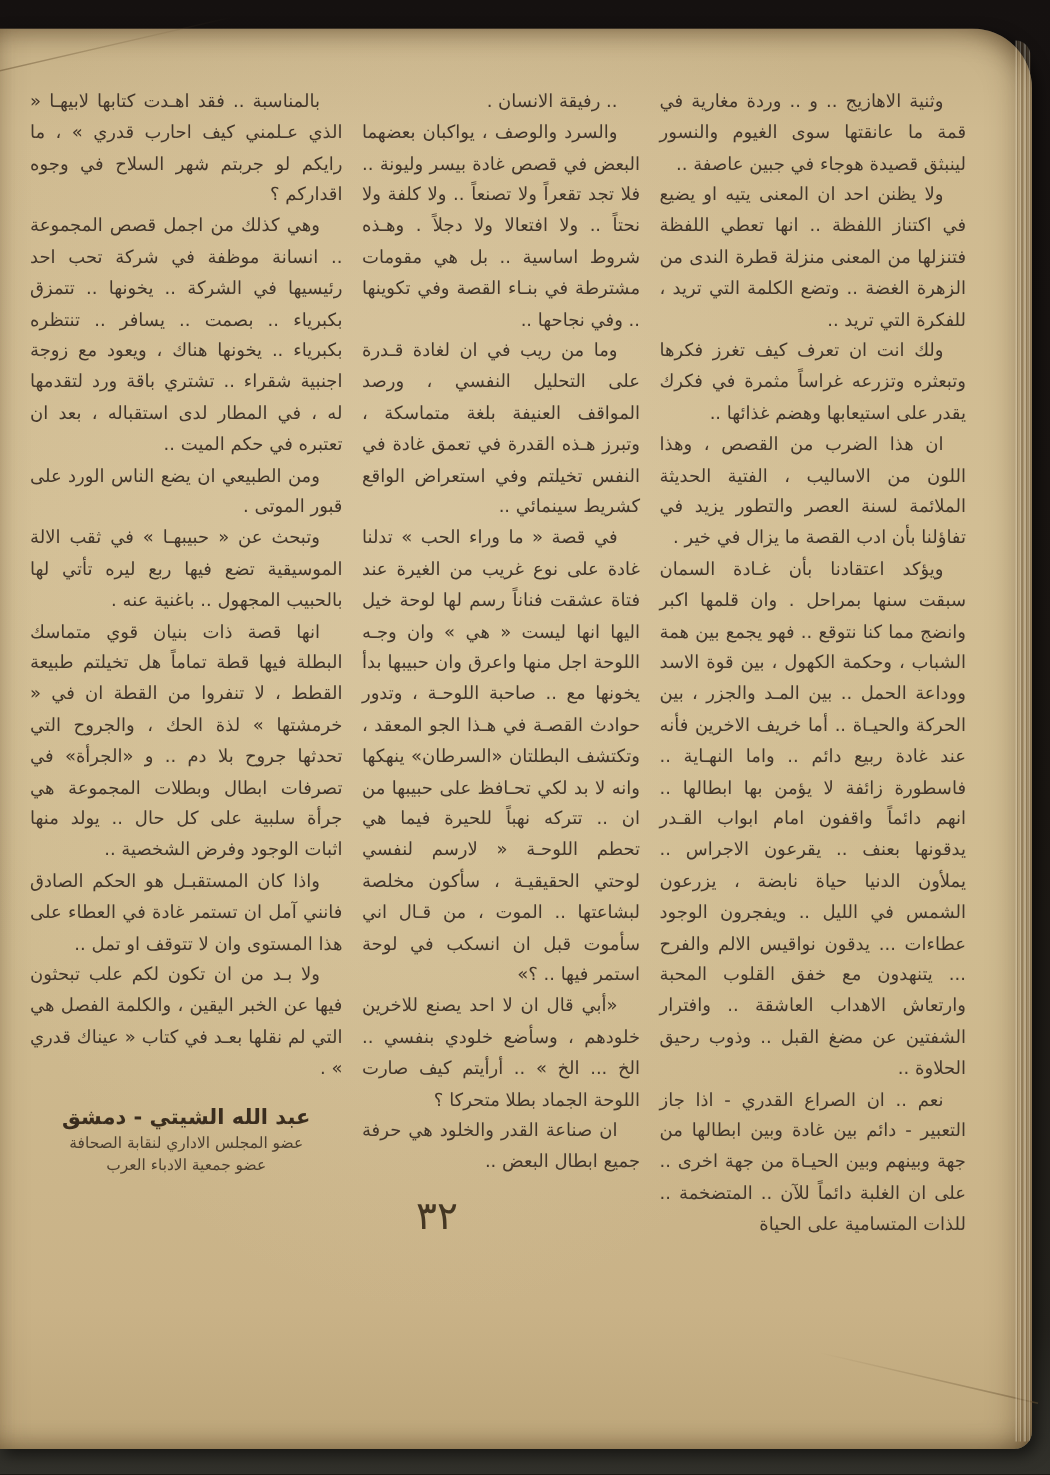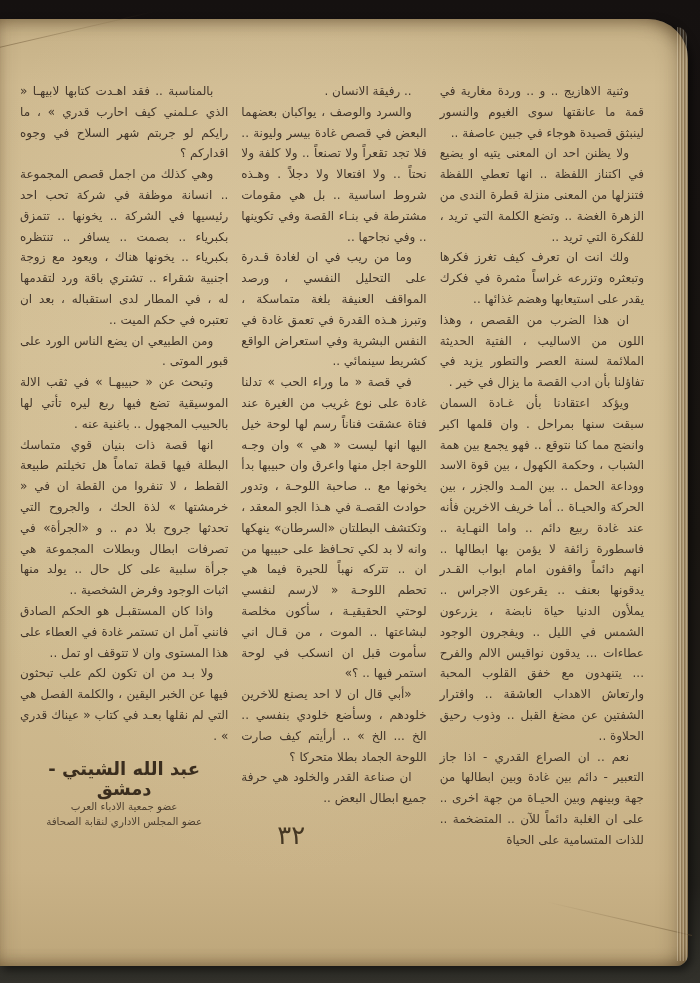--- a/index.html
+++ b/index.html
@@ -51,33 +51,32 @@
   .content{
     position:absolute;top:38px;right:44px;left:20px;
     direction:rtl;display:flex;gap:13px;
     color:#43362a;
     text-rendering:optimizeLegibility;
   }
   .col{
     text-align:justify;
     font-size:12px;line-height:20.8px;
     letter-spacing:0;
-    margin-top:24px;
   }
   .col-right{width:205px;}
   .col-middle{width:186px;}
   .col-left{width:209px;}
   p.para{margin:0;text-indent:15px;}
   .heading{
     font-size:13.6px;font-weight:bold;color:#3a2d1e;
     text-align:center;text-indent:0;
     margin:9px 0 7px;
   }
   .sig-name{
-    font-weight:bold;font-size:18px;color:#3a2d1e;
+    font-weight:bold;font-size:14px;color:#3a2d1e;
     text-align:center;margin-top:12px;line-height:20px;
   }
   .sig-role{
     font-size:10.3px;color:#4c3e2e;
     text-align:center;line-height:15.5px;
   }
   .page-number{
     font-size:26px;font-weight:normal;color:#453723;
     text-align:left;padding-left:36px;
     margin-top:16px;text-indent:0;
@@ -98,37 +97,37 @@
         <p class="para">ولا يظنن احد ان المعنى يتيه او يضيع في اكتناز اللفظة .. انها تعطي اللفظة فتنزلها من المعنى منزلة قطرة الندى من الزهرة الغضة .. وتضع الكلمة التي تريد ، للفكرة التي تريد ..</p>
         <p class="para">ولك انت ان تعرف كيف تغرز فكرها وتبعثره وتزرعه غراساً مثمرة في فكرك يقدر على استيعابها وهضم غذائها ..</p>
         <p class="para">ان هذا الضرب من القصص ، وهذا اللون من الاساليب ، الفتية الحديثة الملائمة لسنة العصر والتطور يزيد في تفاؤلنا بأن ادب القصة ما يزال في خير .</p>
         <p class="para">ويؤكد اعتقادنا بأن غـادة السمان سبقت سنها بمراحل . وان قلمها اكبر وانضج مما كنا نتوقع .. فهو يجمع بين همة الشباب ، وحكمة الكهول ، بين قوة الاسد ووداعة الحمل .. بين المـد والجزر ، بين الحركة والحيـاة .. أما خريف الاخرين فأنه عند غادة ربيع دائم .. واما النهـاية .. فاسطورة زائفة لا يؤمن بها ابطالها .. انهم دائماً واقفون امام ابواب القـدر يدقونها بعنف .. يقرعون الاجراس .. يملأون الدنيا حياة نابضة ، يزرعون الشمس في الليل .. ويفجرون الوجود عطاءات ... يدقون نواقيس الالم والفرح ... يتنهدون مع خفق القلوب المحبة وارتعاش الاهداب العاشقة .. وافترار الشفتين عن مضغ القبل .. وذوب رحيق الحلاوة ..</p>
         <p class="para">نعم .. ان الصراع القدري - اذا جاز التعبير - دائم بين غادة وبين ابطالها من جهة وبينهم وبين الحيـاة من جهة اخرى .. على ان الغلبة دائماً للآن .. المتضخمة .. للذات المتسامية على الحياة</p>
       </div>
 
       <div class="col col-middle">
         <p class="para">.. رفيقة الانسان .</p>
         <p class="para">والسرد والوصف ، يواكبان بعضهما البعض في قصص غادة بيسر وليونة .. فلا تجد تقعراً ولا تصنعاً .. ولا كلفة ولا نحتاً .. ولا افتعالا ولا دجلاً . وهـذه شروط اساسية .. بل هي مقومات مشترطة في بنـاء القصة وفي تكوينها .. وفي نجاحها ..</p>
-        <p class="para">وما من ريب في ان لغادة قـدرة على التحليل النفسي ، ورصد المواقف العنيفة بلغة متماسكة ، وتبرز هـذه القدرة في تعمق غادة في النفس البشرية وفي استعراض الواقع كشريط سينمائي ..</p>
+        <p class="para">وما من ريب في ان لغادة قـدرة على التحليل النفسي ، ورصد المواقف العنيفة بلغة متماسكة ، وتبرز هـذه القدرة في تعمق غادة في النفس تخيلتم وفي استعراض الواقع كشريط سينمائي ..</p>
         <p class="para">في قصة « ما وراء الحب » تدلنا غادة على نوع غريب من الغيرة عند فتاة عشقت فناناً رسم لها لوحة خيل اليها انها ليست « هي » وان وجـه اللوحة اجل منها واعرق وان حبيبها بدأ يخونها مع .. صاحبة اللوحـة ، وتدور حوادث القصـة في هـذا الجو المعقد ، وتكتشف البطلتان «السرطان» ينهكها وانه لا بد لكي تحـافظ على حبيبها من ان .. تتركه نهباً للحيرة فيما هي تحطم اللوحـة « لارسم لنفسي لوحتي الحقيقيـة ، سأكون مخلصة لبشاعتها .. الموت ، من قـال اني سأموت قبل ان انسكب في لوحة استمر فيها .. ؟»</p>
         <p class="para">«أبي قال ان لا احد يصنع للاخرين خلودهم ، وسأضع خلودي بنفسي .. الخ ... الخ » .. أرأيتم كيف صارت اللوحة الجماد بطلا متحركا ؟</p>
         <p class="para">ان صناعة القدر والخلود هي حرفة جميع ابطال البعض ..</p>
         <div class="page-number">٣٢</div>
       </div>
 
       <div class="col col-left">
         <p class="para">بالمناسبة .. فقد اهـدت كتابها لابيهـا « الذي عـلمني كيف احارب قدري » ، ما رايكم لو جربتم شهر السلاح في وجوه اقداركم ؟</p>
         <p class="para">وهي كذلك من اجمل قصص المجموعة .. انسانة موظفة في شركة تحب احد رئيسيها في الشركة .. يخونها .. تتمزق بكبرياء .. بصمت .. يسافر .. تنتظره بكبرياء .. يخونها هناك ، ويعود مع زوجة اجنبية شقراء .. تشتري باقة ورد لتقدمها له ، في المطار لدى استقباله ، بعد ان تعتبره في حكم الميت ..</p>
         <p class="para">ومن الطبيعي ان يضع الناس الورد على قبور الموتى .</p>
         <p class="para">وتبحث عن « حبيبهـا » في ثقب الالة الموسيقية تضع فيها ربع ليره تأتي لها بالحبيب المجهول .. باغنية عنه .</p>
         <p class="para">انها قصة ذات بنيان قوي متماسك البطلة فيها قطة تماماً هل تخيلتم طبيعة القطط ، لا تنفروا من القطة ان في « خرمشتها » لذة الحك ، والجروح التي تحدثها جروح بلا دم .. و «الجرأة» في تصرفات ابطال وبطلات المجموعة هي جرأة سلبية على كل حال .. يولد منها اثبات الوجود وفرض الشخصية ..</p>
         <p class="para">واذا كان المستقبـل هو الحكم الصادق فانني آمل ان تستمر غادة في العطاء على هذا المستوى وان لا تتوقف او تمل ..</p>
         <p class="para">ولا بـد من ان تكون لكم علب تبحثون فيها عن الخبر اليقين ، والكلمة الفصل هي التي لم نقلها بعـد في كتاب « عيناك قدري » .</p>
         <div class="sig-name">عبد الله الشيتي - دمشق</div>
+        <div class="sig-role">عضو المجلس الاداري لنقابة الصحافة</div>
         <div class="sig-role">عضو جمعية الادباء العرب</div>
-        <div class="sig-role">عضو المجلس الاداري لنقابة الصحافة</div>
       </div>
 
     </div>
 
     <div class="edge-stack"></div>
   </div>
 </div>
 
 </body></html>

